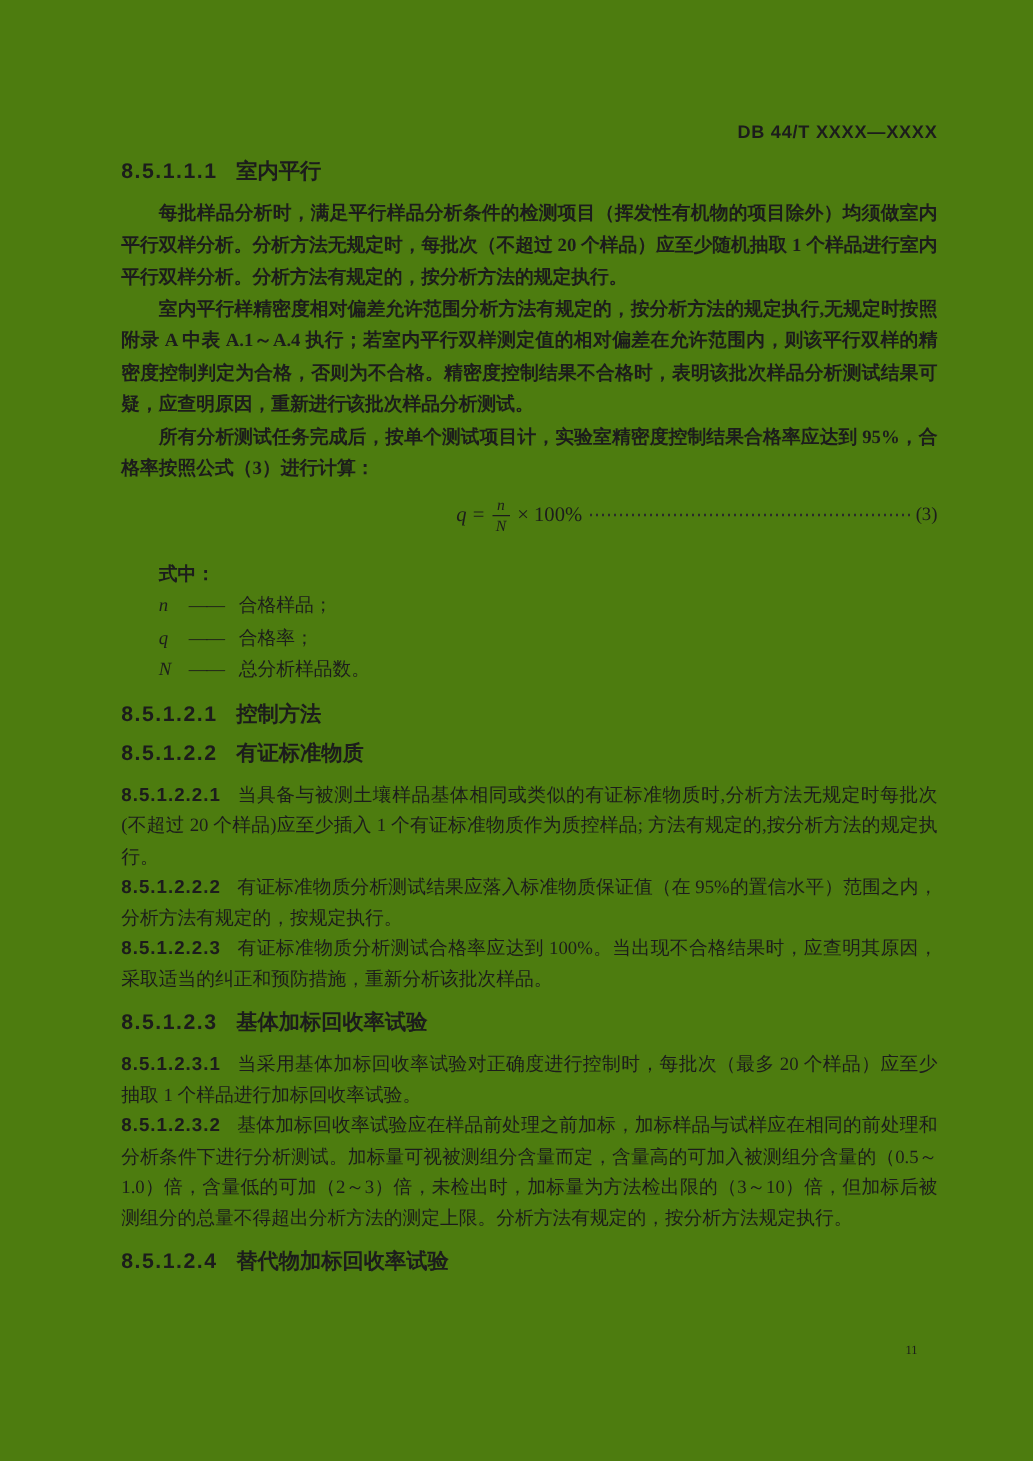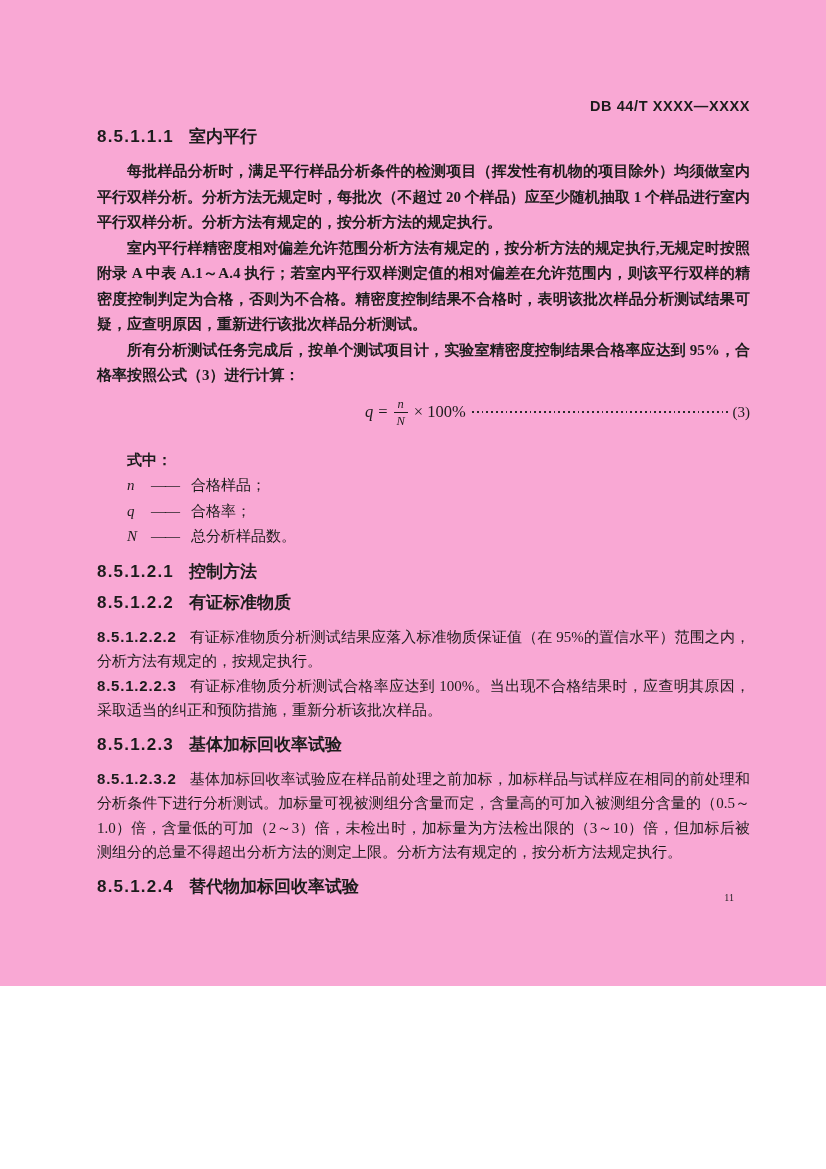--- a/index.html
+++ b/index.html
@@ -1,19 +1,19 @@
 <!DOCTYPE html>
 <html><head>
 <meta charset="utf-8">
 <style>
   html,body { margin:0; padding:0; background:#ffffff; }
   .page {
     position:relative;
-    width:826px; height:986px;
-    background:#f9a8d4;
+    width:826px; height:1169px;
+    background:#4d7c0f;
     color:#1c1c1c;
     font-family:"Liberation Serif","DejaVu Serif",serif;
     overflow:hidden;
     box-sizing:border-box;
   }
   .content { padding:97px 76px 0 97px; }
 
   .running-header {
     text-align:right;
     font-family:"Liberation Sans","DejaVu Sans",sans-serif;
@@ -131,25 +131,27 @@
     <div class="def-row"><span class="dsym">n</span><span class="ddash">——</span><span class="ddef">合格样品；</span></div>
     <div class="def-row"><span class="dsym">q</span><span class="ddash">——</span><span class="ddef">合格率；</span></div>
     <div class="def-row"><span class="dsym">N</span><span class="ddash">——</span><span class="ddef">总分析样品数。</span></div>
 
 
     <h4 class="heading"><span class="hnum">8.5.1.2.1</span><span class="htitle">控制方法</span></h4>
 
 
     <h4 class="heading"><span class="hnum">8.5.1.2.2</span><span class="htitle">有证标准物质</span></h4>
 
+    <p class="clause"><span class="cnum">8.5.1.2.2.1</span><span>当具备与被测土壤样品基体相同或类似的有证标准物质时,分析方法无规定时每批次(不超过 20 个样品)应至少插入 1 个有证标准物质作为质控样品; 方法有规定的,按分析方法的规定执行。</span></p>
     <p class="clause"><span class="cnum">8.5.1.2.2.2</span><span>有证标准物质分析测试结果应落入标准物质保证值（在 95%的置信水平）范围之内，分析方法有规定的，按规定执行。</span></p>
     <p class="clause"><span class="cnum">8.5.1.2.2.3</span><span>有证标准物质分析测试合格率应达到 100%。当出现不合格结果时，应查明其原因，采取适当的纠正和预防措施，重新分析该批次样品。</span></p>
 
     <h4 class="heading"><span class="hnum">8.5.1.2.3</span><span class="htitle">基体加标回收率试验</span></h4>
 
+    <p class="clause"><span class="cnum">8.5.1.2.3.1</span><span>当采用基体加标回收率试验对正确度进行控制时，每批次（最多 20 个样品）应至少抽取 1 个样品进行加标回收率试验。</span></p>
     <p class="clause"><span class="cnum">8.5.1.2.3.2</span><span>基体加标回收率试验应在样品前处理之前加标，加标样品与试样应在相同的前处理和分析条件下进行分析测试。加标量可视被测组分含量而定，含量高的可加入被测组分含量的（0.5～1.0）倍，含量低的可加（2～3）倍，未检出时，加标量为方法检出限的（3～10）倍，但加标后被测组分的总量不得超出分析方法的测定上限。分析方法有规定的，按分析方法规定执行。</span></p>
 
     <h4 class="heading"><span class="hnum">8.5.1.2.4</span><span class="htitle">替代物加标回收率试验</span></h4>
 
   </div>
 
   <div class="page-number">11</div>
 </div>
 
 </body></html>

